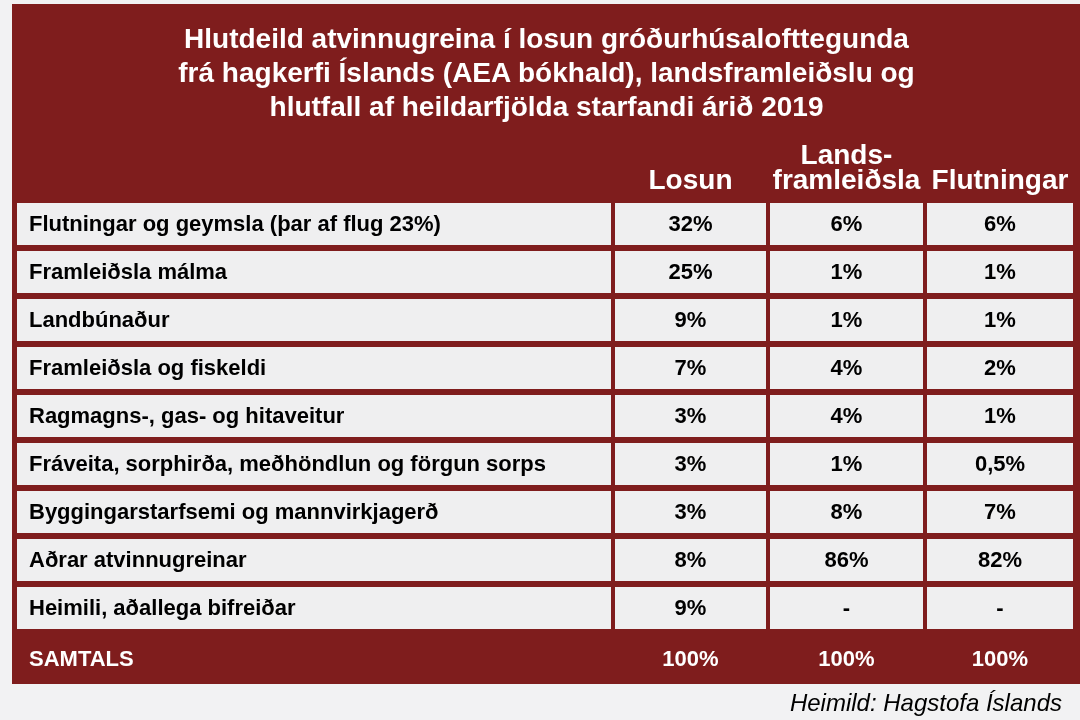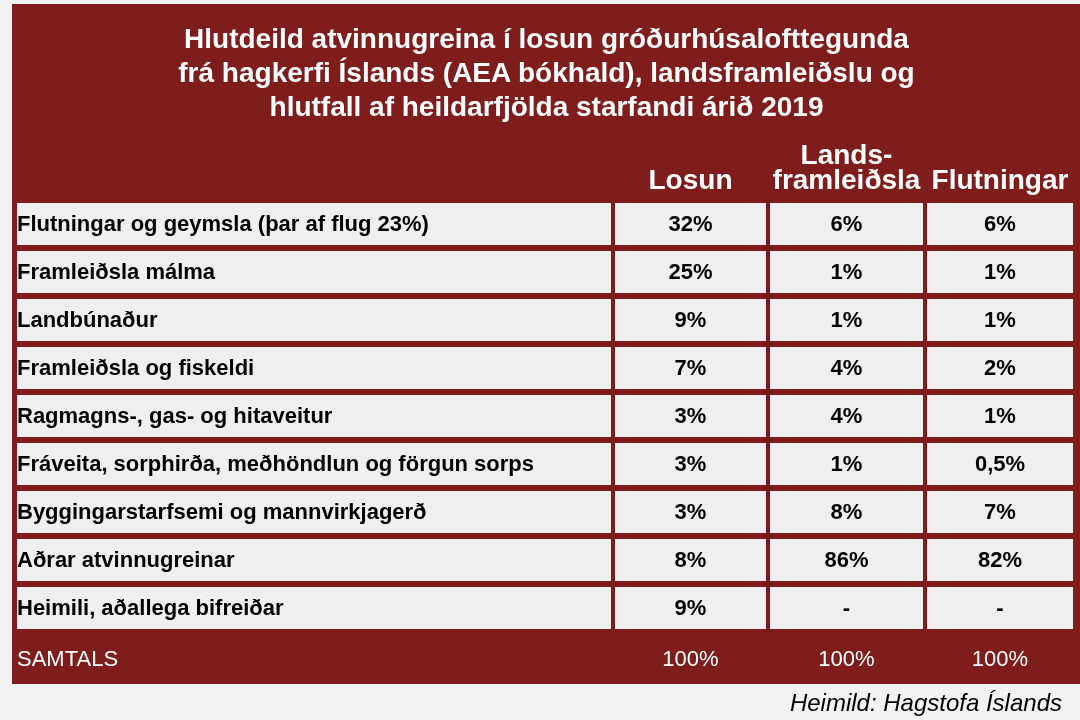--- a/index.html
+++ b/index.html
@@ -55,26 +55,26 @@
     text-align: center;
     white-space: pre-line;
   }
   .data {
     background: #efeff0;
     height: 42px;
     color: #000000;
     font-weight: bold;
     font-size: 22px;
   }
-  .lbl { justify-content: flex-start; }
+  .lbl { justify-content: flex-start; padding-left: 12px; }
   .num { justify-content: center; text-align: right; }
   .total-cell {
     height: 48px;
     color: #ffffff;
-    font-weight: normal;
+    font-weight: bold;
     font-size: 22px;
   }
   .row { display: contents; }
   .source {
     position: absolute;
     top: 689px;
     left: 4px;
     width: 1058px;
     text-align: right;
     font-style: italic;

